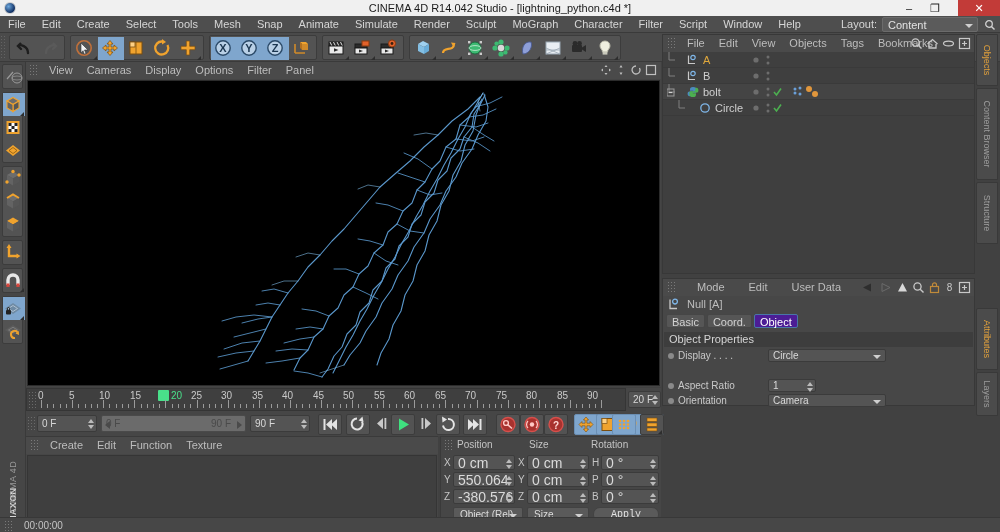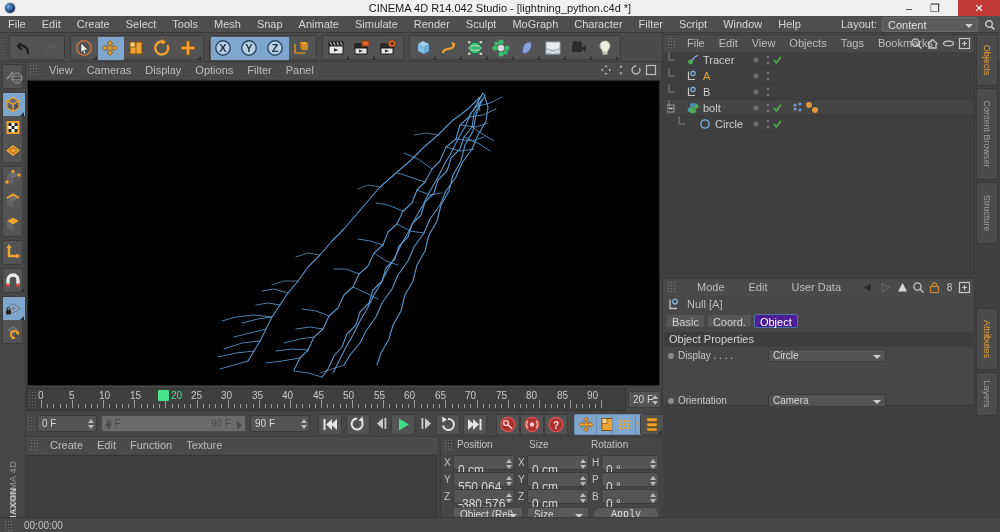--- a/index.html
+++ b/index.html
@@ -122,21 +122,21 @@
   .coord { position:absolute; left:440px; top:436px; width:221px; height:82px;
      background:#464646; border-top:1px solid #3a3a3a; border-left:1px solid #3a3a3a;}
   .coord .hdr { height:15px; position:relative; }
   .coord .hdr .grip { position:absolute; left:3px; top:2px; width:9px; height:11px;
      background-image:radial-gradient(#7a7a7a 30%, transparent 31%); background-size:3px 3px;}
   .coord .hdr span { position:absolute; top:0; line-height:15px; font-size:10px; color:#c4c4c4;}
   .crow { position:absolute; left:0; height:16px; }
   .clbl { position:absolute; width:8px; line-height:16px; font-size:10px; color:#c4c4c4; text-align:left;}
   .cfld { position:absolute; height:15px; background:#545454; border:1px solid #3b3b3b;
      border-radius:2px;}
-  .cfld span { position:absolute; left:4px; top:7px; line-height:14px; font-size:12px; color:#dadada;}
+  .cfld span { position:absolute; left:4px; top:0; line-height:14px; font-size:14px; color:#dadada;}
   .cbtn { position:absolute; height:15px; background:#5a5a5a; border:1px solid #424242;
      border-radius:2px; }
   .cbtn span { position:absolute; left:6px; top:0; line-height:14px; font-size:10px; color:#dcdcdc;}
   .cbtn i { position:absolute; right:5px; top:6px; width:0;height:0;
      border-left:4px solid transparent;border-right:4px solid transparent;border-top:4px solid #cfcfcf;}
   .applybtn { position:absolute; height:15px; background:#5a5a5a; border:1px solid #424242;
      border-radius:7px; text-align:center; }
   .applybtn span { display:block; line-height:14px; font-size:10px; color:#e2e2e2;font-family:Liberation Mono, monospace;}
 
   
@@ -981,38 +981,20 @@
         </svg>
         <svg width="13" height="13" viewBox="0 0 13 13">
           <rect x="1.5" y="1.5" width="10" height="10" fill="none" stroke="#c8c8c8" stroke-width="1.2"></rect>
           <path d="M6.5 4 V9 M4 6.5 H9" stroke="#c8c8c8" stroke-width="1.2"></path>
         </svg>
       </div>
     </div>
 
     <div class="omlist">
 
-      <div class="orow">
-        <svg class="tree" width="22" height="16" viewBox="0 0 22 16">
-          <path d="M2 0 V8 H8" stroke="#808080" stroke-width="1" fill="none"></path>
-        </svg>
-        <svg style="position:absolute;left:24px;top:2px" width="12" height="12" viewBox="0 0 12 12">
-          <circle cx="3.5" cy="8" r="2.4" fill="#4caf50"></circle>
-          <path d="M5 6.5 C7 3 9 2 11 1.5" stroke="#9aa7ff" stroke-width="1.2" fill="none"></path>
-        </svg>
-        <div class="oname" style="left:40px">Tracer</div>
-        <div class="dots">
-          <svg width="40" height="16" viewBox="0 0 40 16">
-            <circle cx="5" cy="8" r="2.6" fill="#6d6d6d"></circle>
-            <circle cx="17" cy="5" r="1.5" fill="#6d6d6d"></circle>
-              <circle cx="17" cy="11" r="1.5" fill="#6d6d6d"></circle>
-            <path d="M23 8 L25.5 11 L30 4.5" stroke="#4caf50" stroke-width="1.6" fill="none"></path>
-          </svg>
-        </div>
-      </div>
 
       <div class="orow">
         <svg class="tree" width="22" height="16" viewBox="0 0 22 16">
           <path d="M2 0 V8 H8" stroke="#808080" stroke-width="1" fill="none"></path>
         </svg>
         <svg style="position:absolute;left:24px;top:2px" width="12" height="12" viewBox="0 0 12 12">
           <path d="M1.5 1.5 V9.5 H8" stroke="#c8c8c8" stroke-width="1.2" fill="none"></path>
           <circle cx="6" cy="3.5" r="2.2" fill="none" stroke="#7fb6e8" stroke-width="1.2"></circle>
         </svg>
         <div class="oname" style="left:40px;color:#e0a83c">A</div>
@@ -1151,20 +1133,28 @@
     <div class="prow" style="top:70px;width:311px">
       <i class="bullet"></i>
       <div class="plbl">Display . . . .</div>
       <div class="pfld" style="width:118px">
         <span>Circle</span>
         <i class="dd"></i>
       </div>
     </div>
 
 
+    <div class="prow" style="top:100px;width:311px">
+      <i class="bullet"></i>
+      <div class="plbl">Aspect Ratio</div>
+      <div class="pfld" style="width:48px">
+        <span>1</span>
+        <i class="spin" style="top:2px"></i>
+      </div>
+    </div>
 
     <div class="prow" style="top:115px;width:311px">
       <i class="bullet"></i>
       <div class="plbl">Orientation</div>
       <div class="pfld" style="width:118px">
         <span>Camera</span>
         <i class="dd"></i>
       </div>
     </div>
   </div>

